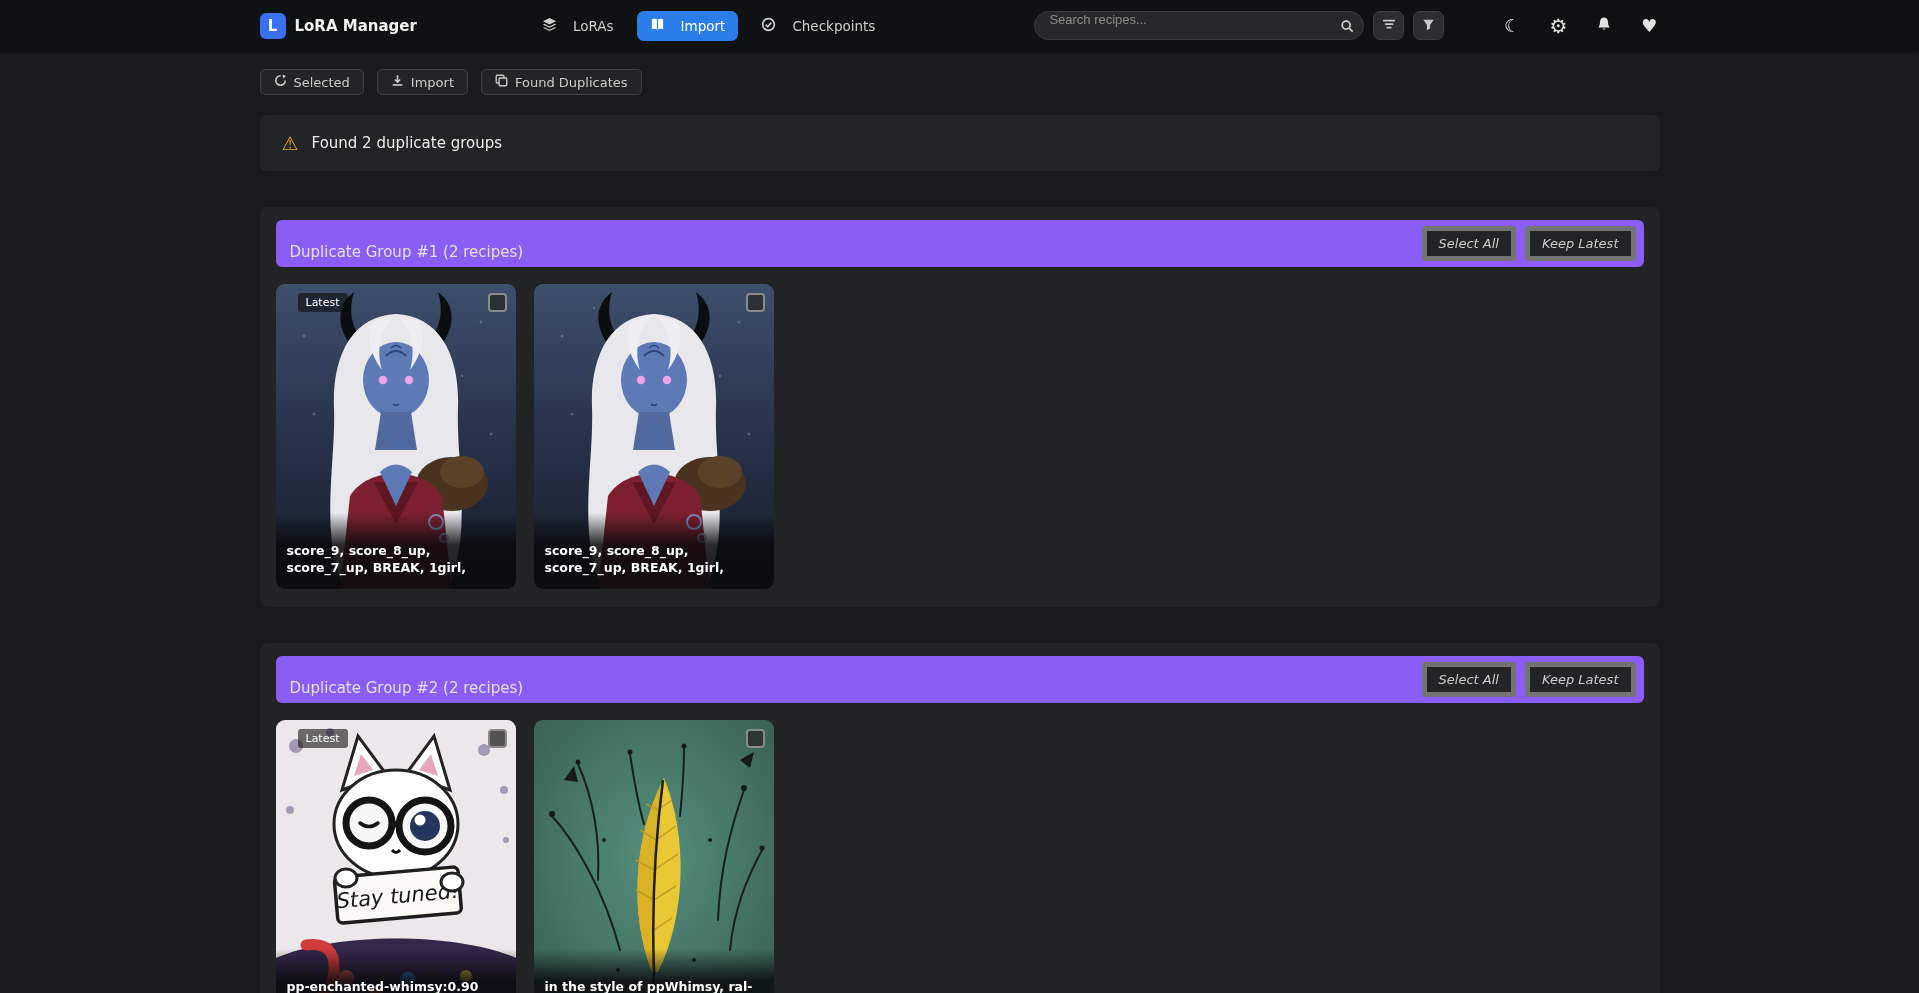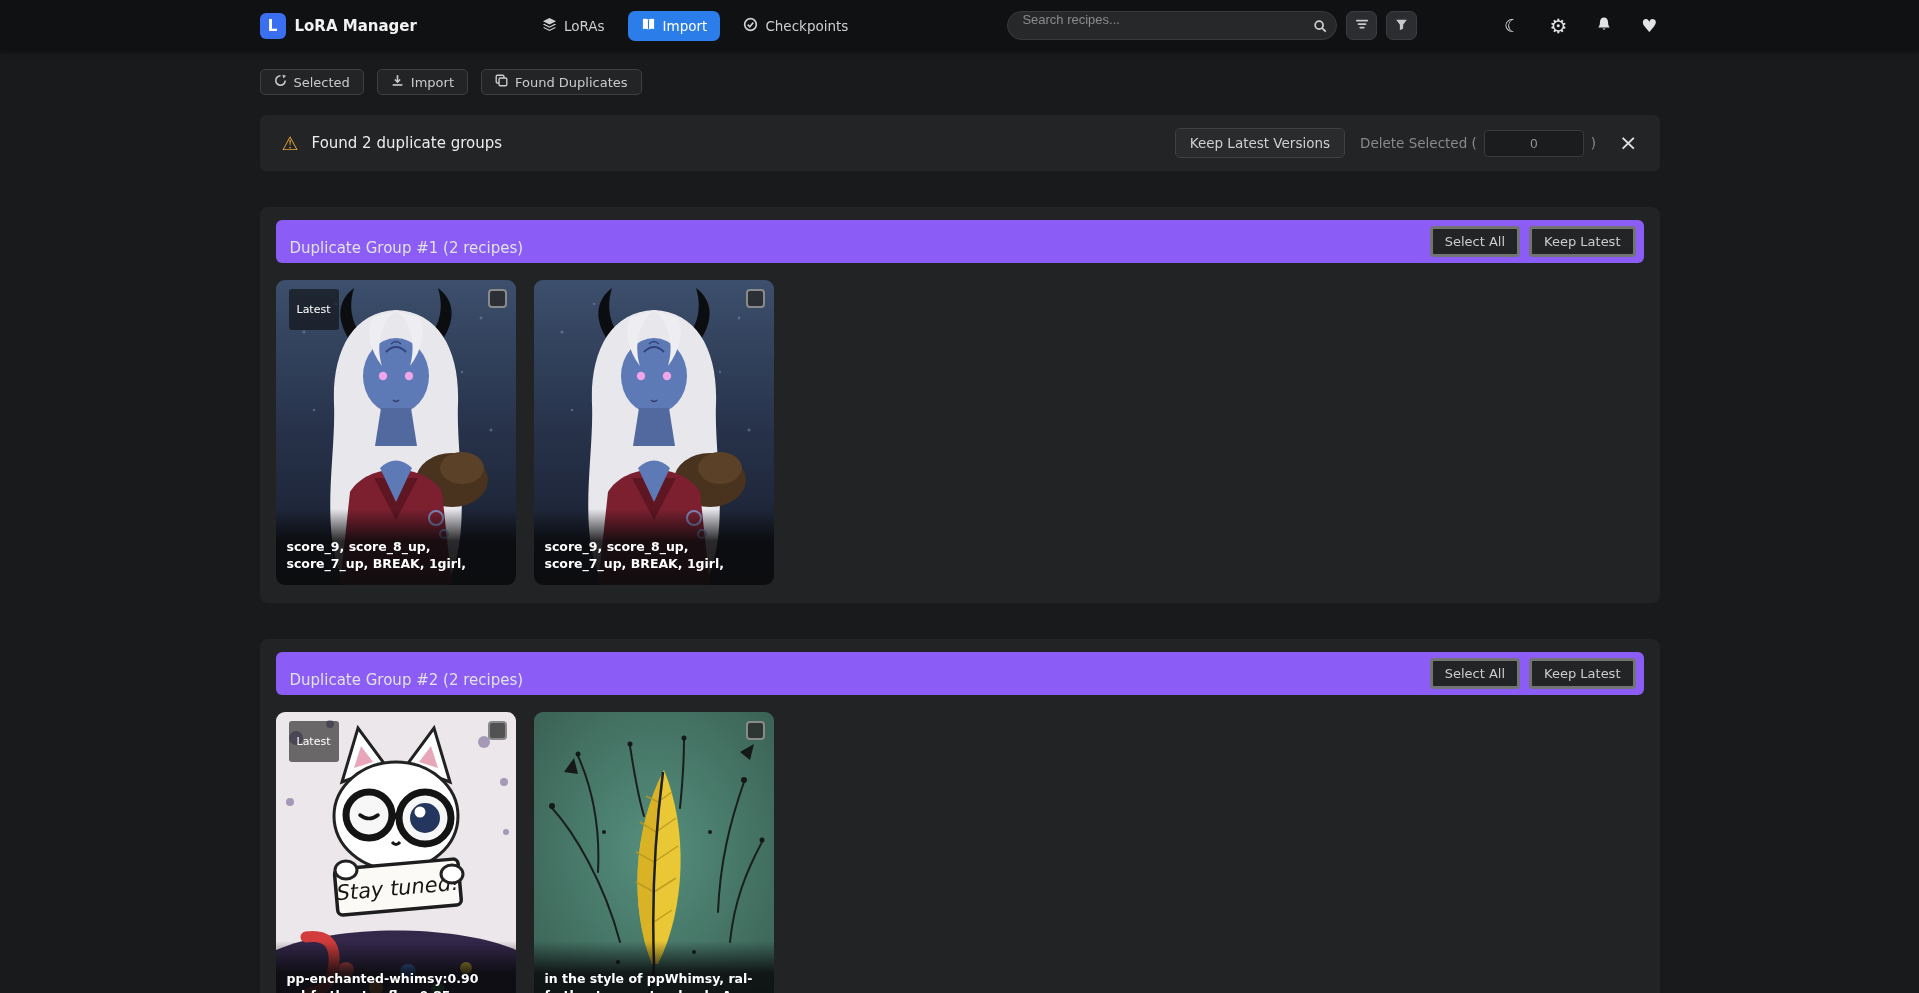--- a/index.html
+++ b/index.html
@@ -13,21 +13,21 @@
 
   
   .navbar { height: 51px; background: #101113; display: flex; align-items: center;
             box-shadow: 0 1px 4px rgba(0,0,0,.55); position: relative; z-index: 5; }
   .nav-inner { width: 1400px; margin: 0 auto; display: flex; align-items: center; }
   .brand { display: flex; align-items: center; gap: 9px; cursor: pointer; }
   .logo { width: 26px; height: 26px; border-radius: 6px; background: #3a6ff0; color: #fff;
           font-weight: bold; display: flex; align-items: center; justify-content: center; font-size: 15px; }
   .brand-name { font-size: 15px; font-weight: 700; color: #f2f2f2; }
   .nav-tabs { display: flex; align-items: center; gap: 10px; margin-left: 112px; }
-  .nav-tab { display: flex; align-items: center; gap: 7px; padding: 6px 13px; border-radius: 7px;
+  .nav-tab { display: flex; align-items: center; gap: 16px; padding: 6px 13px; border-radius: 7px;
              font-size: 13.5px; color: #cfcfcf; cursor: pointer; }
   .nav-tab.active { background: #2b7de9; color: #fff; }
   .search-wrap { margin-left: 146px; position: relative; display: flex; align-items: center; }
   .search-input { width: 330px; height: 29px; background: #27282a; border: 1px solid #3a3b3d;
                   border-radius: 15px; color: #dadada; font-size: 13px; padding: 0 34px 12px 14px; outline: none; }
   .search-input::placeholder { color: #8b8b8b; }
   .search-btn { position: absolute; right: 4px; top: 2px; width: 26px; height: 25px; background: none;
                 border: none; color: #cfcfcf; cursor: pointer; display: flex; align-items: center; justify-content: center; }
   .icon-btn { width: 31px; height: 29px; border-radius: 7px; background: #2c2d30; border: 1px solid #3c3d40;
               display: flex; align-items: center; justify-content: center; color: #c9c9c9; margin-left: 9px; cursor: pointer; }
@@ -58,30 +58,30 @@
                  border-radius: 4px; color: #9a9a9a; text-align: center; font-size: 13px; outline: none; }
   .close-btn { font-size: 22px; color: #e0e0e0; background: none; border: none; margin-left: 8px;
                cursor: pointer; line-height: 1; }
 
   
   .group { margin-top: 36px; background: #222325; border-radius: 8px; padding: 13px 16px 18px; }
   .group-header { background: #8b5cf6; border-radius: 6px; padding: 6px 8px 6px 14px;
                   display: flex; align-items: flex-end; min-height: 40px; }
   .group-title { font-size: 15px; color: #e2e2e2; }
   .group-actions { margin-left: auto; display: flex; gap: 9px; }
-  .group-btn { background: #232426; border: 3px solid #737373; border-radius: 4px; color: #cccccc;
-               font-size: 13px; padding: 5px 12px; cursor: pointer; }
+  .group-btn { background: #232426; border: 5px solid #737373; border-radius: 4px; color: #cccccc;
+               font-size: 13px; padding: 5px 12px; cursor: pointer; font-style: italic; }
 
   
   .cards { margin-top: 17px; display: flex; gap: 18px; }
   .card { width: 240px; height: 305px; border-radius: 9px; overflow: hidden; position: relative;
           background: #333; cursor: pointer; flex: 0 0 auto; }
   .art { position: absolute; inset: 0; width: 100%; height: 100%; display: block; }
-  .badge { position: absolute; top: 9px; left: 13px; background: rgba(10,10,10,.58); color: #fff;
-           font-size: 11px; padding: 14px 8px; border-radius: 3px; }
+  .badge { position: absolute; top: 9px; left: 22px; background: rgba(10,10,10,.58); color: #fff;
+           font-size: 11px; padding: 3px 8px; border-radius: 3px; }
   .checkbox { position: absolute; top: 9px; right: 9px; width: 19px; height: 19px;
               border: 2px solid #8a8a8a; border-radius: 4px; background: rgba(40,40,40,.78); cursor: pointer; }
   .caption { position: absolute; left: 0; right: 0; bottom: 0; padding: 30px 11px 12px;
              background: linear-gradient(180deg, rgba(10,10,12,0) 0%, rgba(10,10,12,.86) 42%, rgba(12,12,14,.94) 100%);
              color: #fff; font-size: 12.5px; font-weight: 700; line-height: 1.35; }
   .caption-text { display: -webkit-box; -webkit-line-clamp: 2; -webkit-box-orient: vertical;
                   overflow: hidden; word-break: break-word; }
   .hidden-defs { position: absolute; width: 0; height: 0; }
 </style>
 </head>
@@ -205,29 +205,20 @@
             <rect x="5" y="5" width="9.5" height="9.5" rx="1.5" fill="#232426"></rect>
           </svg>
       </span>
       <span>Found Duplicates</span>
     </button>
   </div>
 
   <div class="banner">
     <span class="warn-icon">⚠</span>
     <span class="banner-msg">Found 2 duplicate groups</span>
-    <div class="banner-right">
-      <button class="klv-btn">Keep Latest Versions</button>
-      <div class="delete-group">
-        <span>Delete Selected (</span>
-        <input class="count-input" type="text" value="0" style="">
-        <span>)</span>
-      </div>
-      <button class="close-btn">×</button>
-    </div>
   </div>
 
   <section class="group">
     <div class="group-header">
       <span class="group-title">Duplicate Group #1 (2 recipes)</span>
       <div class="group-actions">
         <button class="group-btn">Select All</button>
         <button class="group-btn">Keep Latest</button>
       </div>
     </div>

